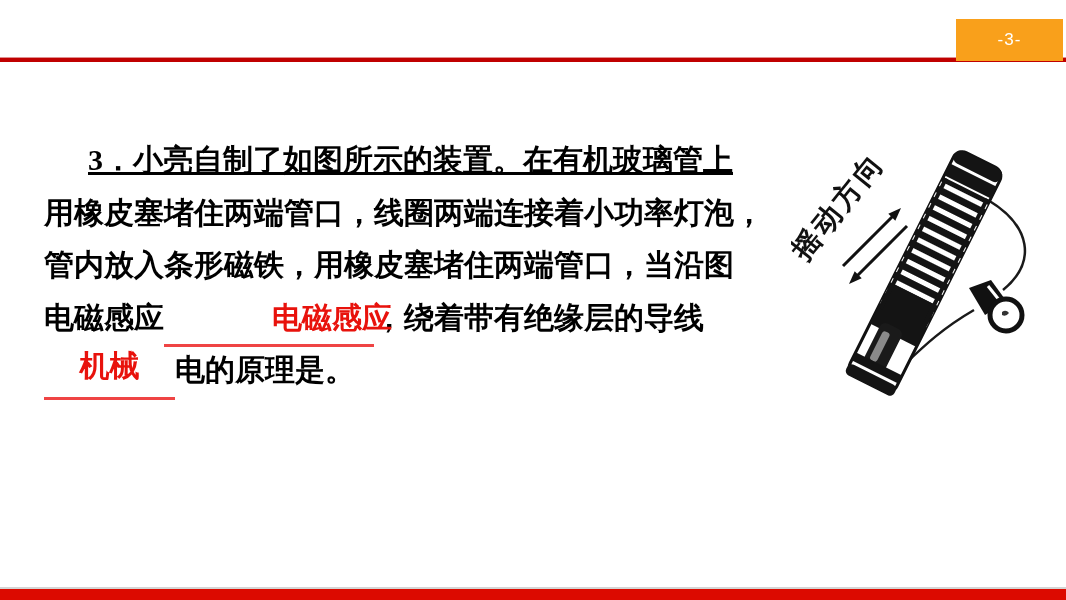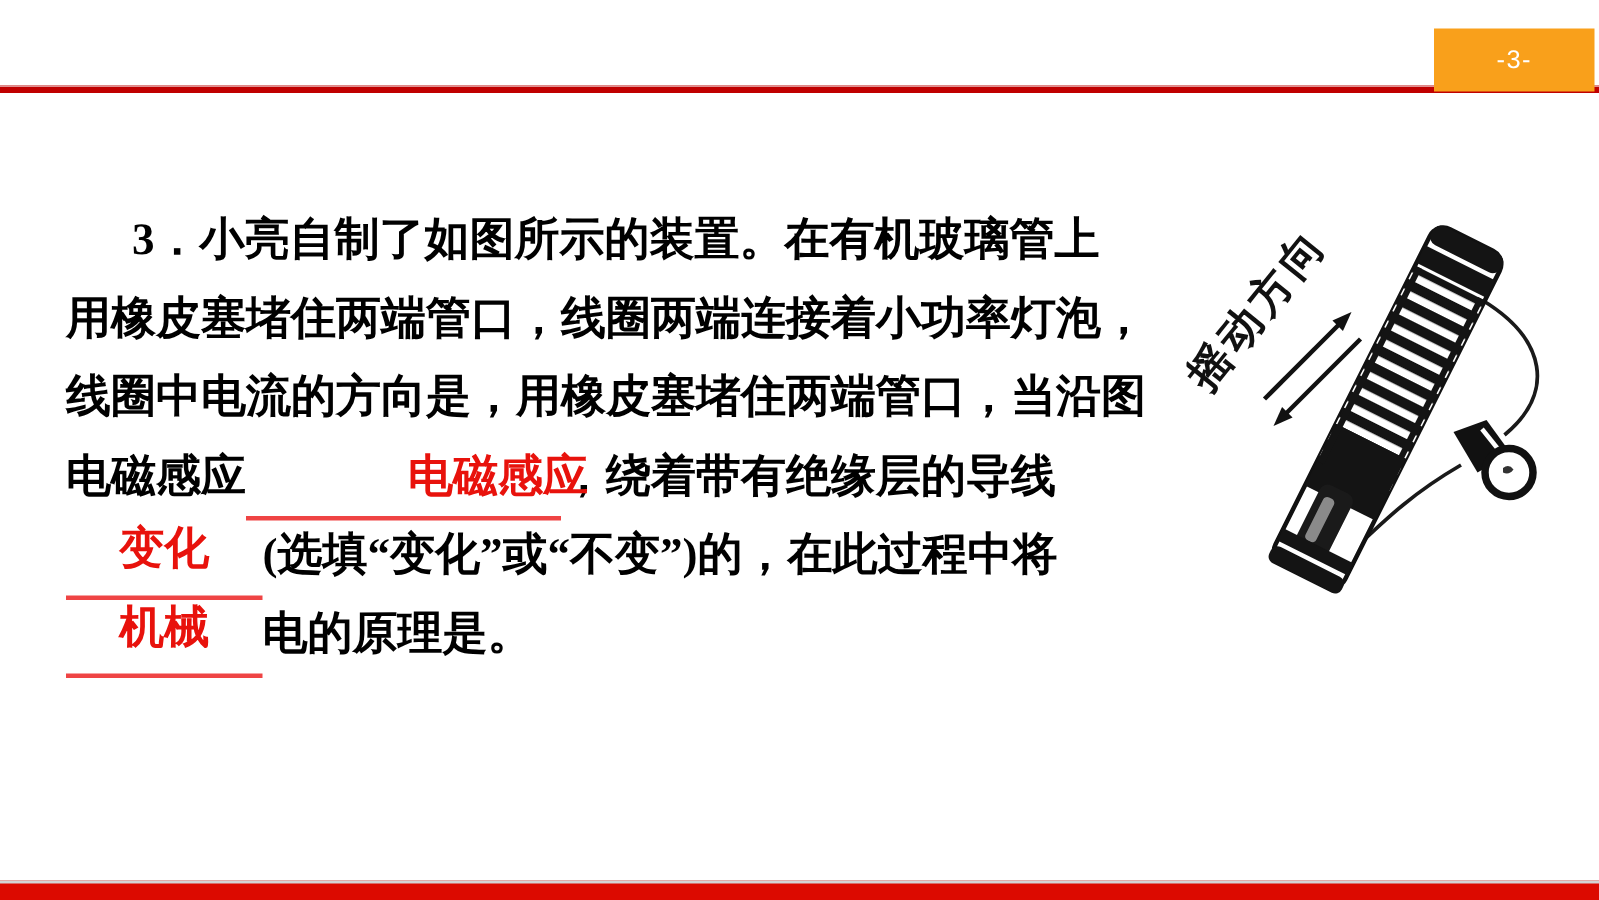--- a/index.html
+++ b/index.html
@@ -32,21 +32,21 @@
     border-top: 2px solid #d4d4d4;
     box-sizing: border-box;
   }
   .text-block {
     position: absolute; left: 44px; top: 134px;
     width: 770px;
     font-size: 30px; line-height: 52.5px;
     font-weight: bold; color: #000000;
   }
   .line { white-space: nowrap; height: 52.5px; }
-  .indent { padding-left: 44px; }
+  .indent { padding-left: 44px; text-decoration: underline; }
   .blank {
     display: inline-block;
     border-bottom: 3px solid #ef4444;
     vertical-align: baseline;
     white-space: nowrap;
   }
   .blank-l5 { width: 210px; text-align: right; }
   .blank-l6 { width: 131px; text-align: center; }
   .blank-l7 { width: 131px; text-align: center; }
   .answer { color: #e8120c; font-weight: bold; }
@@ -73,27 +73,24 @@
 </div>
 
 <div class="text-block">
   <div class="line indent">
     <span>3．小亮自制了如图所示的装置。在有机玻璃管上</span>
   </div>
   <div class="line">
     <span>用橡皮塞堵住两端管口，线圈两端连接着小功率灯泡，</span>
   </div>
   <div class="line">
-    <span>线圈中电流的方向是，用橡皮塞堵住两端管口，当沿图</span>
+    <span>管内放入条形磁铁，用橡皮塞堵住两端管口，当沿图</span>
   </div>
   <div class="line">
     <span>电磁感应</span><span class="blank blank-l5"><span class="answer ans-l5">电磁感应</span></span><span>，绕着带有绝缘层的导线</span>
-  </div>
-  <div class="line">
-    <span class="blank blank-l6"><span class="answer ans-raised">变化</span></span><span>(选填“变化”或“不变”)的，在此过程中将</span>
   </div>
   <div class="line">
     <span class="blank blank-l7"><span class="answer ans-raised">机械</span></span><span>电的原理是。</span>
   </div>
 </div>
 
 <svg class="figure" width="275" height="275" viewBox="0 0 275 275">
   <defs>
     <pattern id="coilstripes" x="0" y="30" width="60" height="12" patternUnits="userSpaceOnUse">
       <rect width="60" height="7" fill="#141414"></rect>

